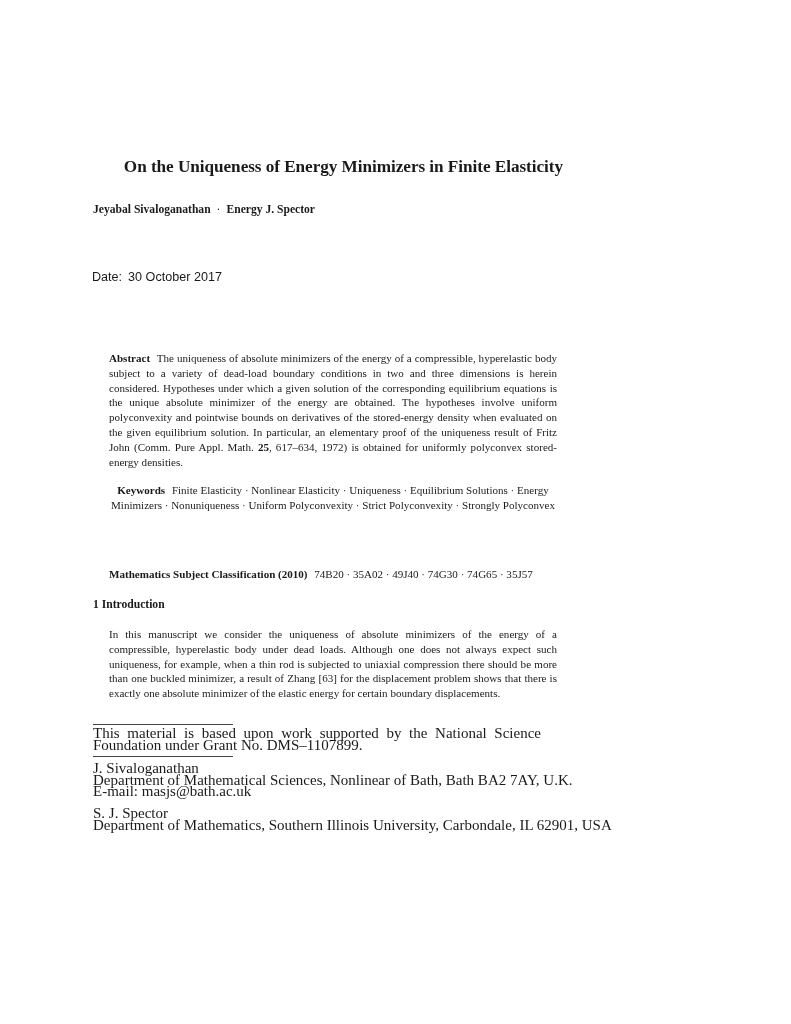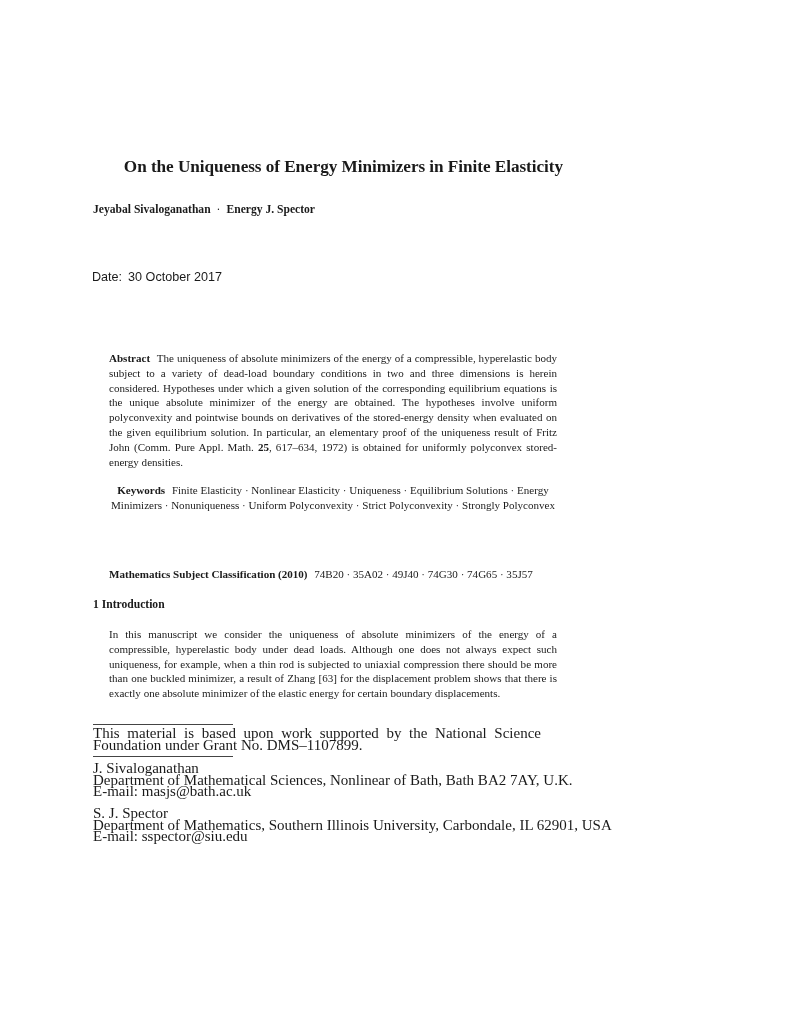--- a/index.html
+++ b/index.html
@@ -78,15 +78,14 @@
 
   <div class="foot aff1">
     <div>J. Sivaloganathan</div>
     <div>Department of Mathematical Sciences, Nonlinear of Bath, Bath BA2 7AY, U.K.</div>
     <div>E-mail: masjs@bath.ac.uk</div>
   </div>
 
   <div class="foot aff2">
     <div>S. J. Spector</div>
     <div>Department of Mathematics, Southern Illinois University, Carbondale, IL 62901, USA</div>
-    <div>E-mail: sspector@siu.edu</div>
   </div>
 </div>
 
 </body></html>

